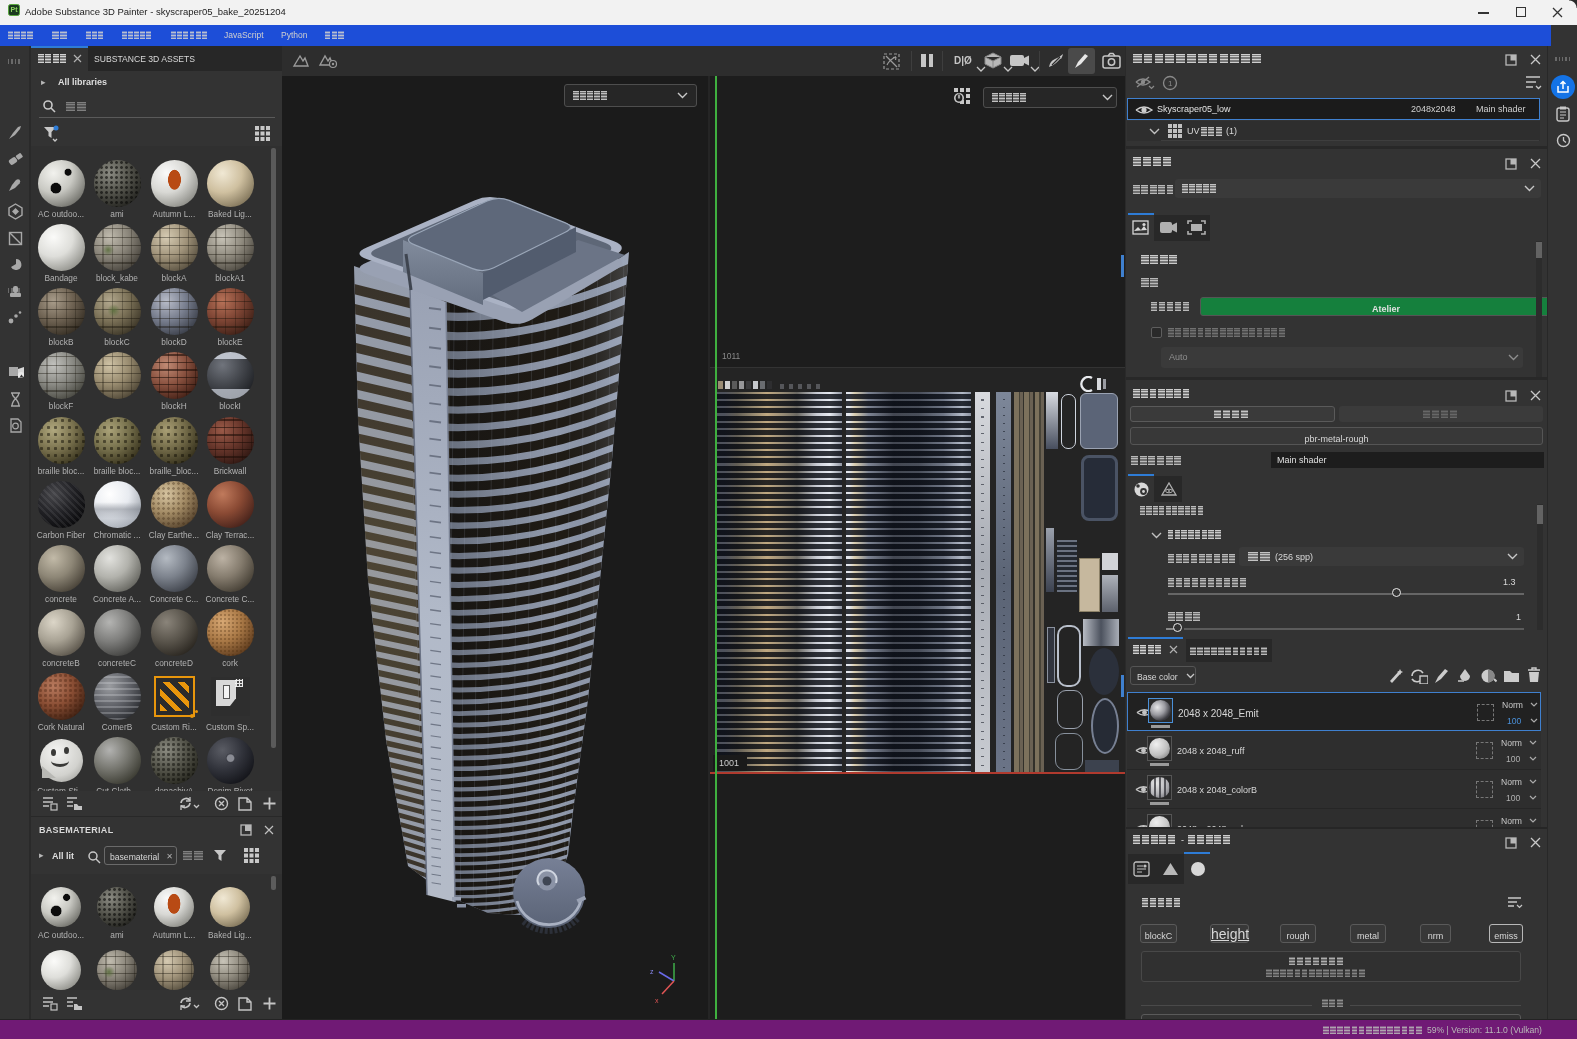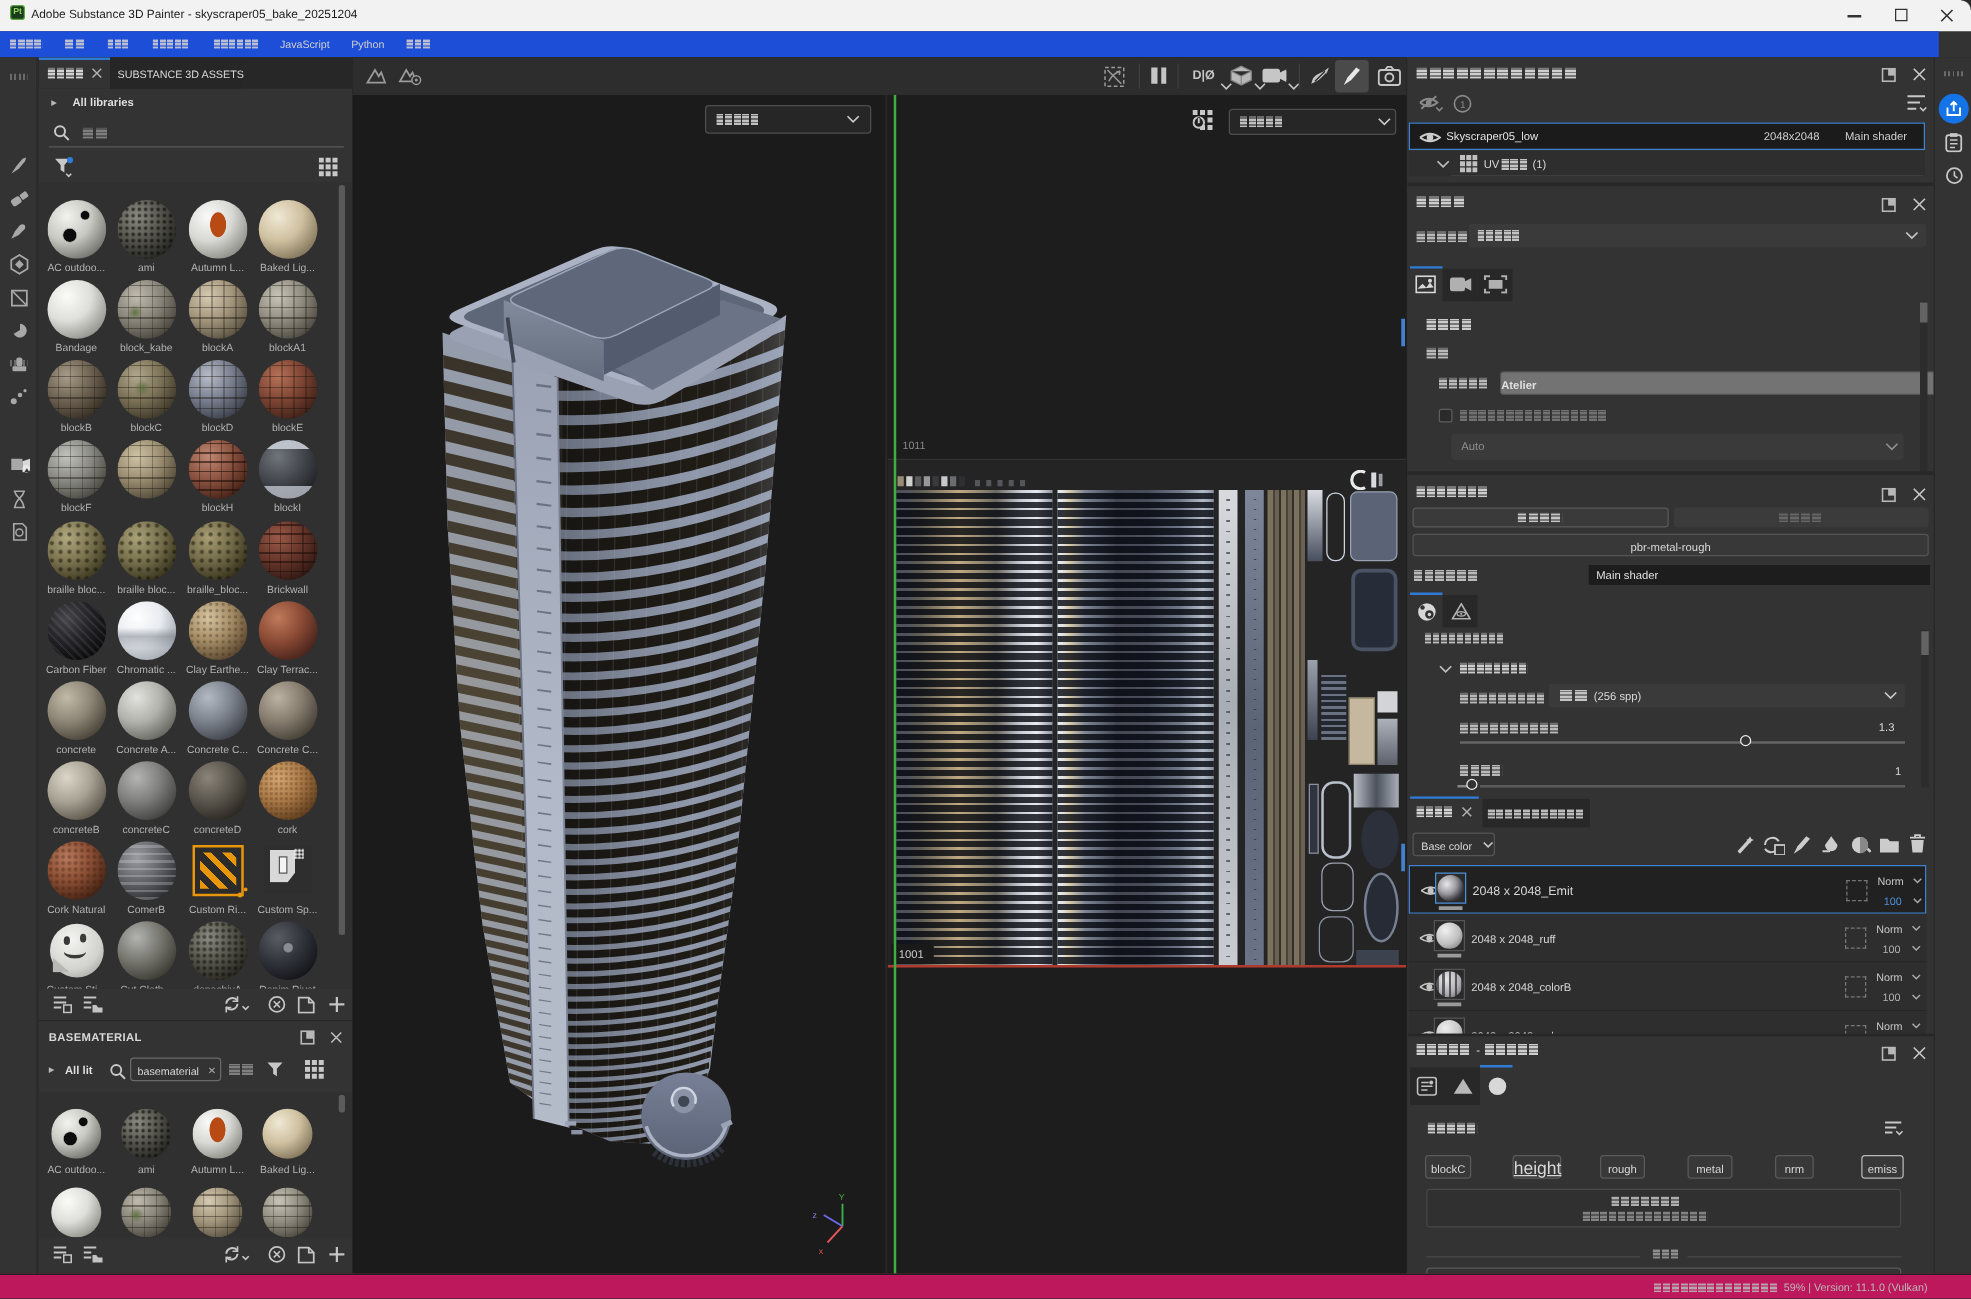--- a/index.html
+++ b/index.html
@@ -871,21 +871,21 @@
           <rect x="1" y="1" width="12" height="11" rx="2" fill="#b0b0b0"></rect>
           <path d="M13 4 l5 -2.5 v10 l-5 -2.5z" fill="#b0b0b0"></path>
         </svg>
         <svg class="abs" style="left:61px;top:71px;" width="19" height="15">
           <path d="M1 4 v-3 h4 M14 1 h4 v3 M18 11 v3 h-4 M5 14 h-4 v-3" fill="none" stroke="#b0b0b0" stroke-width="1.6"></path>
           <rect x="4" y="4" width="11" height="7" fill="#b0b0b0"></rect>
         </svg>
         <div class="abs" style="left:15px;top:106px;width:38px;height:9px;background:repeating-linear-gradient(90deg,#e0e0e0 0 7.60px,transparent 7.60px 9.50px);-webkit-mask-image:repeating-linear-gradient(0deg, rgba(0,0,0,1) 0 1.5px, rgba(0,0,0,.45) 1.5px 2.8px);mask-image:repeating-linear-gradient(0deg, rgba(0,0,0,1) 0 1.5px, rgba(0,0,0,.45) 1.5px 2.8px);opacity:.88;"></div>
         <div class="abs" style="left:15px;top:129px;width:19px;height:9px;background:repeating-linear-gradient(90deg,#cccccc 0 7.60px,transparent 7.60px 9.50px);-webkit-mask-image:repeating-linear-gradient(0deg, rgba(0,0,0,1) 0 1.5px, rgba(0,0,0,.45) 1.5px 2.8px);mask-image:repeating-linear-gradient(0deg, rgba(0,0,0,1) 0 1.5px, rgba(0,0,0,.45) 1.5px 2.8px);opacity:.88;"></div>
         <div class="abs" style="left:25px;top:153px;width:40px;height:9px;background:repeating-linear-gradient(90deg,#cccccc 0 6.40px,transparent 6.40px 8.00px);-webkit-mask-image:repeating-linear-gradient(0deg, rgba(0,0,0,1) 0 1.5px, rgba(0,0,0,.45) 1.5px 2.8px);mask-image:repeating-linear-gradient(0deg, rgba(0,0,0,1) 0 1.5px, rgba(0,0,0,.45) 1.5px 2.8px);opacity:.88;"></div>
-        <div class="abs" style="left:74px;top:148px;width:372px;height:19px;background:#737373;border:1px solid #555;border-radius:3px;text-align:left;"><span style="font-size:9px;color:#e0e0e0;font-weight:bold;line-height:18px;">Atelier</span></div>
+        <div class="abs" style="left:74px;top:148px;width:372px;height:19px;background:#15803d;border:1px solid #555;border-radius:3px;text-align:center;"><span style="font-size:9px;color:#e0e0e0;font-weight:bold;line-height:18px;">Atelier</span></div>
         <div class="abs" style="left:25px;top:178px;width:11px;height:11px;background:#2a2a2a;border:1px solid #5e5e5e;border-radius:2px;"></div>
         <div class="abs" style="left:42px;top:179px;width:118px;height:9px;background:repeating-linear-gradient(90deg,#7a7a7a 0 5.90px,transparent 5.90px 7.38px);-webkit-mask-image:repeating-linear-gradient(0deg, rgba(0,0,0,1) 0 1.5px, rgba(0,0,0,.45) 1.5px 2.8px);mask-image:repeating-linear-gradient(0deg, rgba(0,0,0,1) 0 1.5px, rgba(0,0,0,.45) 1.5px 2.8px);opacity:.88;"></div>
         <div class="abs" style="left:35px;top:198px;width:362px;height:21px;background:#3a3a3a;border-radius:3px;">
           <span style="position:absolute;left:8px;top:5px;font-size:9px;color:#8e8e8e;">Auto</span>
         </div>
         <svg class="abs" style="left:382px;top:205px;" width="11" height="8">
           <path d="M1 1 l4.5 4.5 L10 1" fill="none" stroke="#8e8e8e" stroke-width="1.4"></path>
         </svg>
         <div class="abs" style="left:410px;top:92px;width:6px;height:136px;background:#2c2c2c;"></div>
         <div class="abs" style="left:410px;top:93px;width:6px;height:16px;background:#636363;"></div>
@@ -1132,16 +1132,16 @@
       <svg class="abs" style="left:8px;top:60px;" width="15" height="16">
         <rect x="1" y="2" width="12" height="13" rx="2" fill="none" stroke="#c8c8c8" stroke-width="1.4"></rect>
         <path d="M4 6 h6 M4 9 h6 M4 12 h4" stroke="#c8c8c8" stroke-width="1.2"></path>
         <rect x="4" y="0.5" width="6" height="3" fill="#c8c8c8"></rect>
       </svg>
       <svg class="abs" style="left:8px;top:87px;" width="15" height="15">
         <circle cx="7.5" cy="7.5" r="6" fill="none" stroke="#c8c8c8" stroke-width="1.4"></circle>
         <path d="M7.5 4 v3.5 l2.5 2" fill="none" stroke="#c8c8c8" stroke-width="1.3"></path>
       </svg>
     </div>
-    <div class="abs" style="left:0;top:1019px;width:1577px;height:20px;background:#be185d;border-top:1px solid #232323;text-align:right;">
+    <div class="abs" style="left:0;top:1019px;width:1577px;height:20px;background:#701a75;border-top:1px solid #232323;text-align:right;">
       <div class="abs" style="left:1323px;top:6px;width:100px;height:8px;background:repeating-linear-gradient(90deg,#b8b8b8 0 5.71px,transparent 5.71px 7.14px);-webkit-mask-image:repeating-linear-gradient(0deg, rgba(0,0,0,1) 0 1.5px, rgba(0,0,0,.45) 1.5px 2.8px);mask-image:repeating-linear-gradient(0deg, rgba(0,0,0,1) 0 1.5px, rgba(0,0,0,.45) 1.5px 2.8px);opacity:.88;"></div>
       <div class="abs" style="left:1427px;top:5px;font-size:8.6px;color:#b8b8b8;">59% | Version: 11.1.0 (Vulkan)</div>
     </div>
   </div>
 </body></html>

